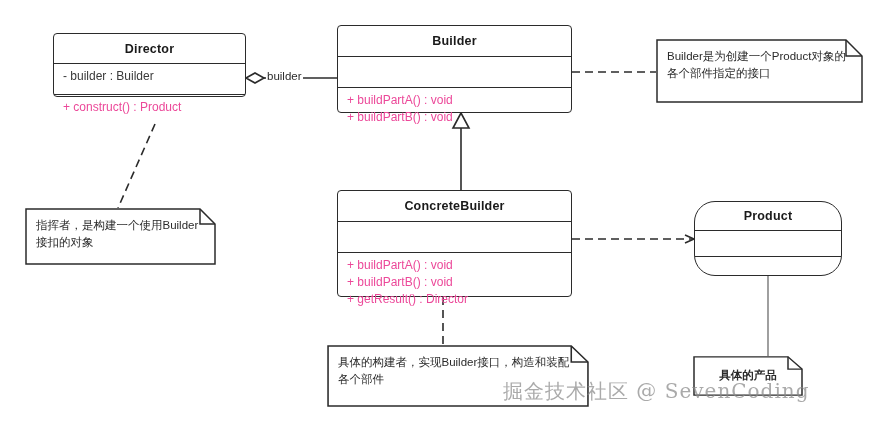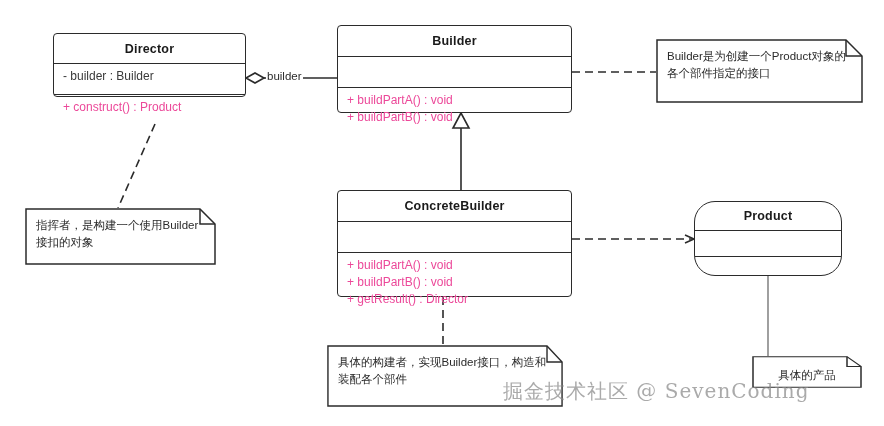--- a/index.html
+++ b/index.html
@@ -193,29 +193,29 @@
   </div>
 
   <div class="note" style="left:25px; top:208px; width:191px; height:57px;">
     <svg class="note-shape" viewBox="0 0 191 57" preserveAspectRatio="none">
       <path d="M 1,1 L 175,1 L 190,16 L 190,56 L 1,56 Z" fill="#ffffff" stroke="#2b2b2b" stroke-width="1.5"></path>
       <path d="M 175,1 L 175,16 L 190,16" fill="none" stroke="#2b2b2b" stroke-width="1.5"></path>
     </svg>
     <div class="note-text">指挥者，是构建一个使用Builder接扣的对象</div>
   </div>
 
-  <div class="note" style="left:327px; top:345px; width:236px; height:62px;border-radius:10px;">
+  <div class="note" style="left:327px; top:345px; width:262px; height:62px;border-radius:10px;">
     <svg class="note-shape" viewBox="0 0 251 62" preserveAspectRatio="none">
       <path d="M 1,1 L 234,1 L 250,17 L 250,61 L 1,61 Z" fill="#ffffff" stroke="#2b2b2b" stroke-width="1.5"></path>
       <path d="M 234,1 L 234,17 L 250,17" fill="none" stroke="#2b2b2b" stroke-width="1.5"></path>
     </svg>
     <div class="note-text">具体的构建者，实现Builder接口，构造和装配各个部件</div>
   </div>
 
-  <div class="note" style="left:752px; top:356px; width:110px; height:32px;">
+  <div class="note" style="left:693px; top:356px; width:110px; height:40px;font-weight:bold;">
     <svg class="note-shape" viewBox="0 0 110 46" preserveAspectRatio="none">
       <path d="M 1,1 L 95,1 L 109,15 L 109,45 L 1,45 Z" fill="#ffffff" stroke="#2b2b2b" stroke-width="1.5"></path>
       <path d="M 95,1 L 95,15 L 109,15" fill="none" stroke="#2b2b2b" stroke-width="1.5"></path>
     </svg>
     <div class="note-text center">具体的产品</div>
   </div>
 
   <div class="edge-label" style="left:266px; top:70px;">builder</div>
 
   <div class="watermark" style="left:503px; top:378px;">掘金技术社区 @ SevenCoding</div>

